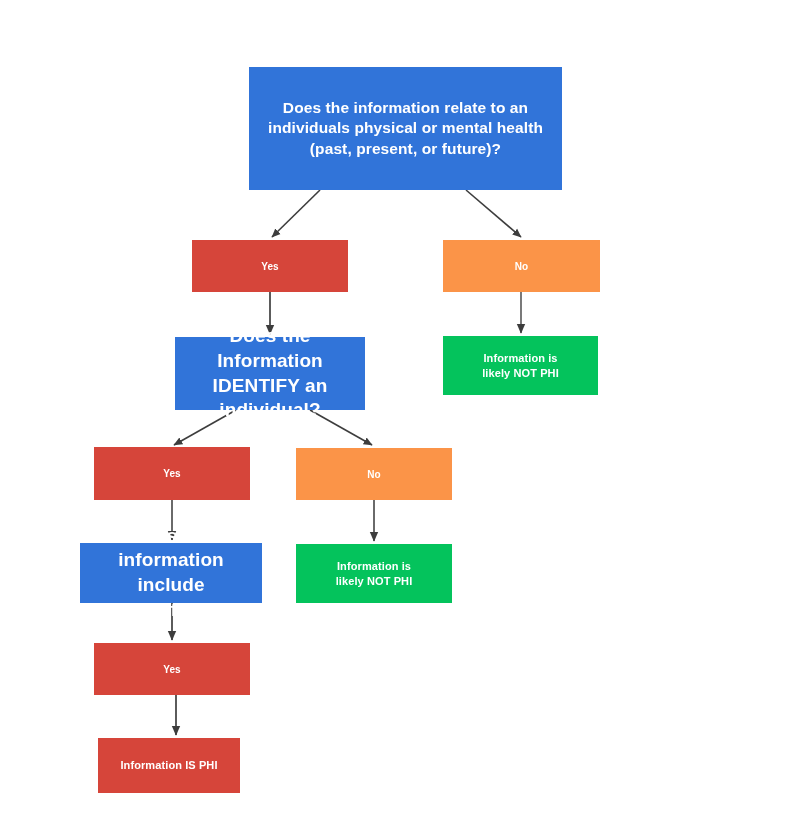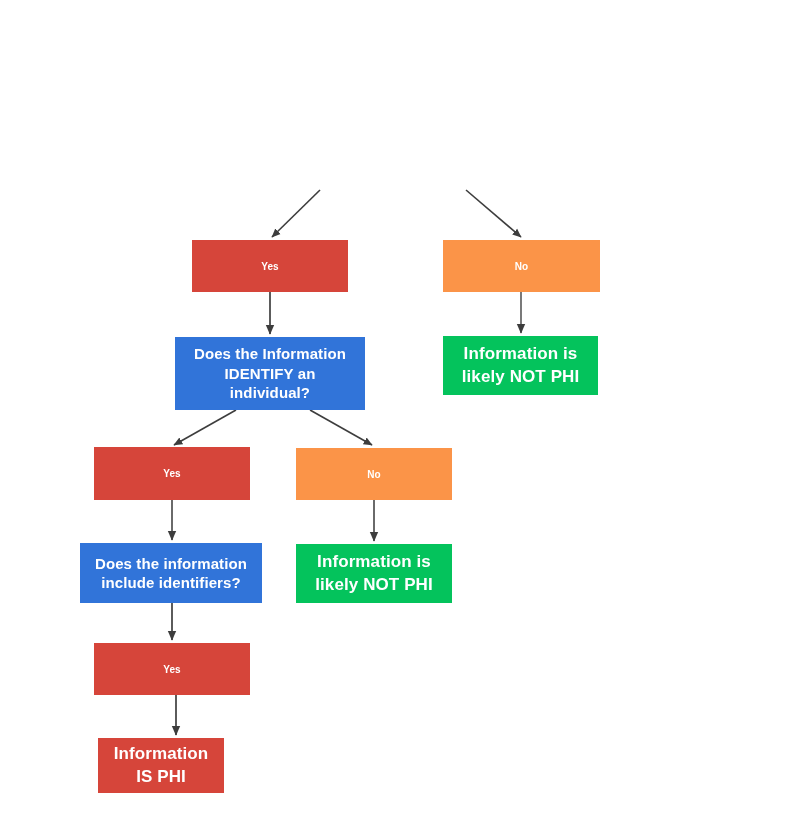--- a/index.html
+++ b/index.html
@@ -39,23 +39,23 @@
     line-height: 1.30;
     letter-spacing: 0.1px;
     padding: 2px 6px;
     z-index: 2;
   }
   .node-text {
     display: block;
     white-space: pre-line;
   }
   .q-large { font-size: 15.5px; }
-  .q-mid   { font-size: 15px; align-items: center; }
+  .q-mid   { font-size: 19px; align-items: center; }
   .label   { font-size: 10px; }
-  .term    { font-size: 17px; text-align: center; }
+  .term    { font-size: 11px; text-align: center; }
 </style>
 </head>
 <body>
 
 <div id="canvas">
 
   <svg class="connectors" viewBox="0 0 800 820" xmlns="http://www.w3.org/2000/svg">
     <defs>
       <marker id="arrowhead" markerWidth="7" markerHeight="7" refX="5.2" refY="3" orient="auto" markerUnits="strokeWidth">
         <path d="M0,0.6 L5.6,3 L0,5.4 z" fill="#3d3d3d"></path>
@@ -76,20 +76,25 @@
 
     <line x1="172" y1="500" x2="172" y2="540" stroke="#5a5a5a" stroke-width="1.8" marker-end="url(#arrowhead)"></line>
 
     <line x1="374" y1="500" x2="374" y2="541" stroke="#5a5a5a" stroke-width="1.8" marker-end="url(#arrowhead)"></line>
 
     <line x1="172" y1="603" x2="172" y2="640" stroke="#4a4a4a" stroke-width="1.8" marker-end="url(#arrowhead)"></line>
 
     <line x1="176" y1="695" x2="176" y2="735" stroke="#4a4a4a" stroke-width="1.8" marker-end="url(#arrowhead)"></line>
   </svg>
 
+  <div class="node q-large" style="left:249px; top:67px; width:313px; height:123px; background:#3174d9;">
+    <span class="node-text">Does the information relate to an
+individuals physical or mental health
+(past, present, or future)?</span>
+  </div>
 
   <div class="node label" style="left:192px; top:240px; width:156px; height:52px; background:#d6453a;">
     <span class="node-text">Yes</span>
   </div>
 
   <div class="node label" style="left:443px; top:240px; width:157px; height:52px; background:#fb9448;">
     <span class="node-text">No</span>
   </div>
 
   <div class="node q-mid" style="left:175px; top:337px; width:190px; height:73px; background:#3174d9;">
@@ -118,17 +123,17 @@
 
   <div class="node term" style="left:296px; top:544px; width:156px; height:59px; background:#04c35c;">
     <span class="node-text">Information is
 likely NOT PHI</span>
   </div>
 
   <div class="node label" style="left:94px; top:643px; width:156px; height:52px; background:#d6453a;">
     <span class="node-text">Yes</span>
   </div>
 
-  <div class="node term" style="left:98px; top:738px; width:126px; height:55px; background:#d6453a;">
+  <div class="node term" style="left:98px; top:738px; width:142px; height:55px; background:#d6453a;">
     <span class="node-text">Information IS PHI</span>
   </div>
 
 </div>
 
 </body></html>

